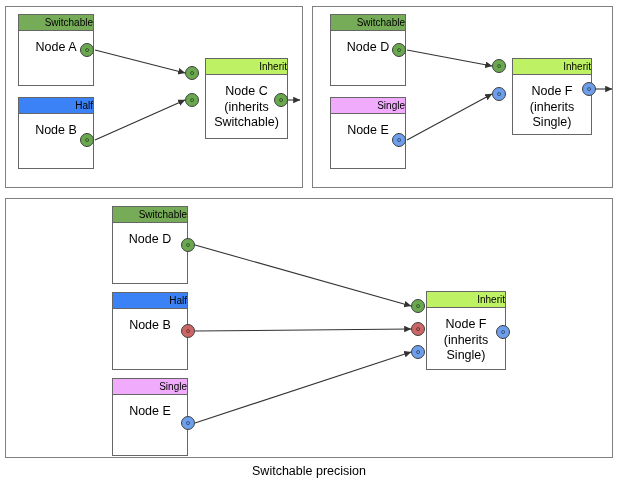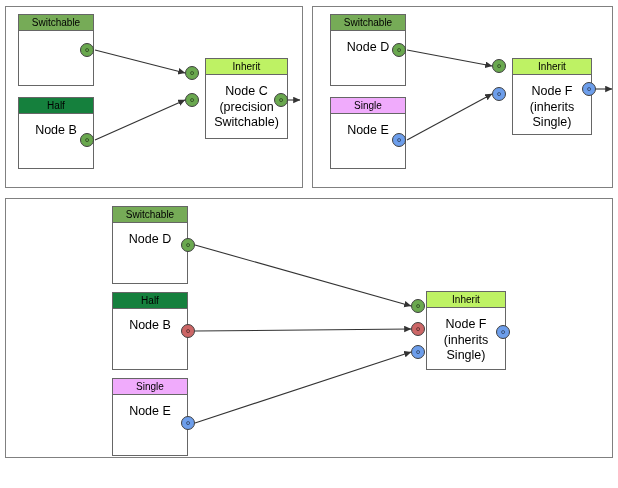--- a/index.html
+++ b/index.html
@@ -29,31 +29,31 @@
   .node {
     position: absolute;
     box-sizing: border-box;
     border: 1.5px solid #666666;
     background: #ffffff;
     z-index: 3;
   }
   .node-header {
     box-sizing: border-box;
     border-bottom: 1.5px solid #666666;
-    text-align: center;
+    text-align: right;
     font-size: 10px;
     color: #000000;
     line-height: 1;
     padding: 3px 0 3px 0;
     height: 16px;
     overflow: hidden;
     white-space: nowrap;
   }
   .hdr-switchable { background: #76ab57; }
-  .hdr-half       { background: #15803d; }
+  .hdr-half       { background: #3b82f6; }
   .hdr-single     { background: #f0abfc; }
   .hdr-inherit    { background: #bef264; }
 
   .node-body {
     text-align: center;
     font-size: 12.5px;
     color: #000000;
     padding-top: 9px;
     line-height: 1.25;
     white-space: pre-line;
@@ -117,37 +117,38 @@
 
     <line x1="195" y1="245" x2="411" y2="306" stroke="#333333" stroke-width="1.1" marker-end="url(#arrow)"></line>
     <line x1="195" y1="331" x2="411" y2="329" stroke="#333333" stroke-width="1.1" marker-end="url(#arrow)"></line>
     <line x1="195" y1="423" x2="411" y2="352" stroke="#333333" stroke-width="1.1" marker-end="url(#arrow)"></line>
   </svg>
 
   <div class="panel" style="left:5px; top:6px; width:298px; height:182px;"></div>
 
   <div class="node" style="left:18px; top:14px; width:76px; height:72px;">
     <div class="node-header hdr-switchable">Switchable</div>
+    <div class="node-body">Node A</div>
   </div>
   <div class="port p-green" style="left:80px; top:43px; width:14px; height:14px;">
     <span class="port-inner"></span>
   </div>
 
   <div class="node" style="left:18px; top:97px; width:76px; height:72px;">
     <div class="node-header hdr-half">Half</div>
     <div class="node-body">Node B</div>
   </div>
   <div class="port p-green" style="left:80px; top:133px; width:14px; height:14px;">
     <span class="port-inner"></span>
   </div>
 
   <div class="node" style="left:205px; top:58px; width:83px; height:81px;">
     <div class="node-header hdr-inherit">Inherit</div>
     <div class="node-body">Node C
-(precision
+(inherits
 Switchable)</div>
   </div>
   <div class="port p-green" style="left:185px; top:66px; width:14px; height:14px;">
     <span class="port-inner"></span>
   </div>
   <div class="port p-green" style="left:185px; top:93px; width:14px; height:14px;">
     <span class="port-inner"></span>
   </div>
   <div class="port p-green" style="left:274px; top:93px; width:14px; height:14px;">
     <span class="port-inner"></span>
@@ -225,14 +226,15 @@
   <div class="port p-red" style="left:411px; top:322px; width:14px; height:14px;">
     <span class="port-inner"></span>
   </div>
   <div class="port p-blue" style="left:411px; top:345px; width:14px; height:14px;">
     <span class="port-inner"></span>
   </div>
   <div class="port p-blue" style="left:496px; top:325px; width:14px; height:14px;">
     <span class="port-inner"></span>
   </div>
 
+  <div class="caption" style="top:464px;">Switchable precision</div>
 
 </div>
 
 </body></html>

